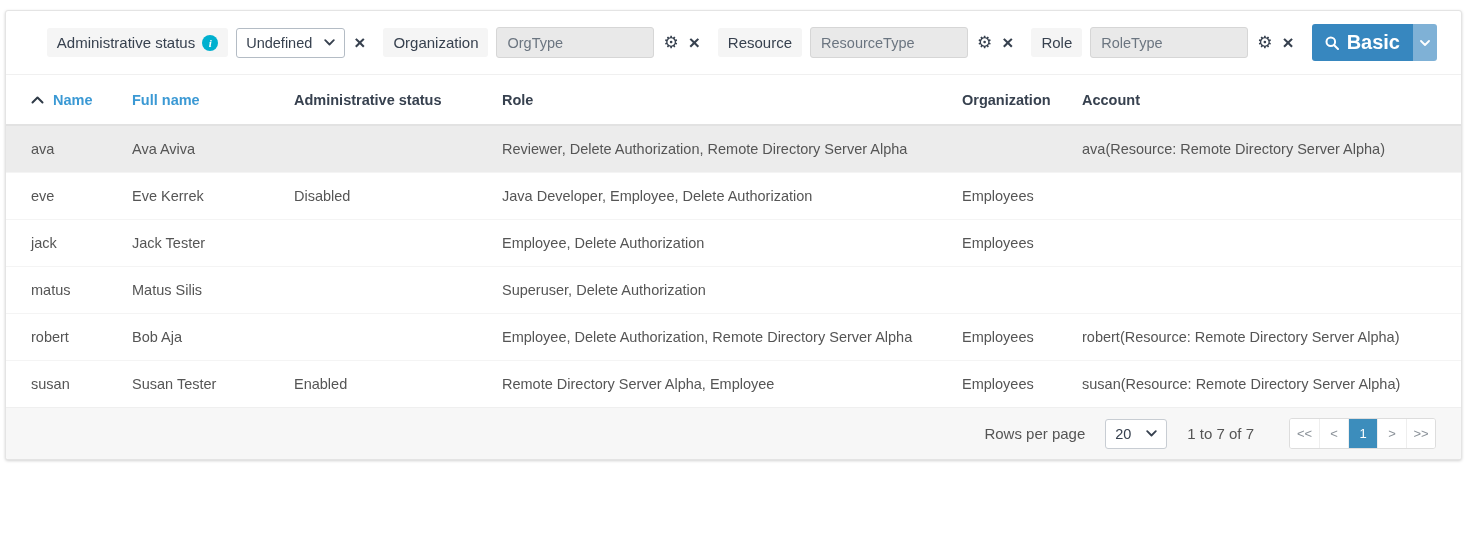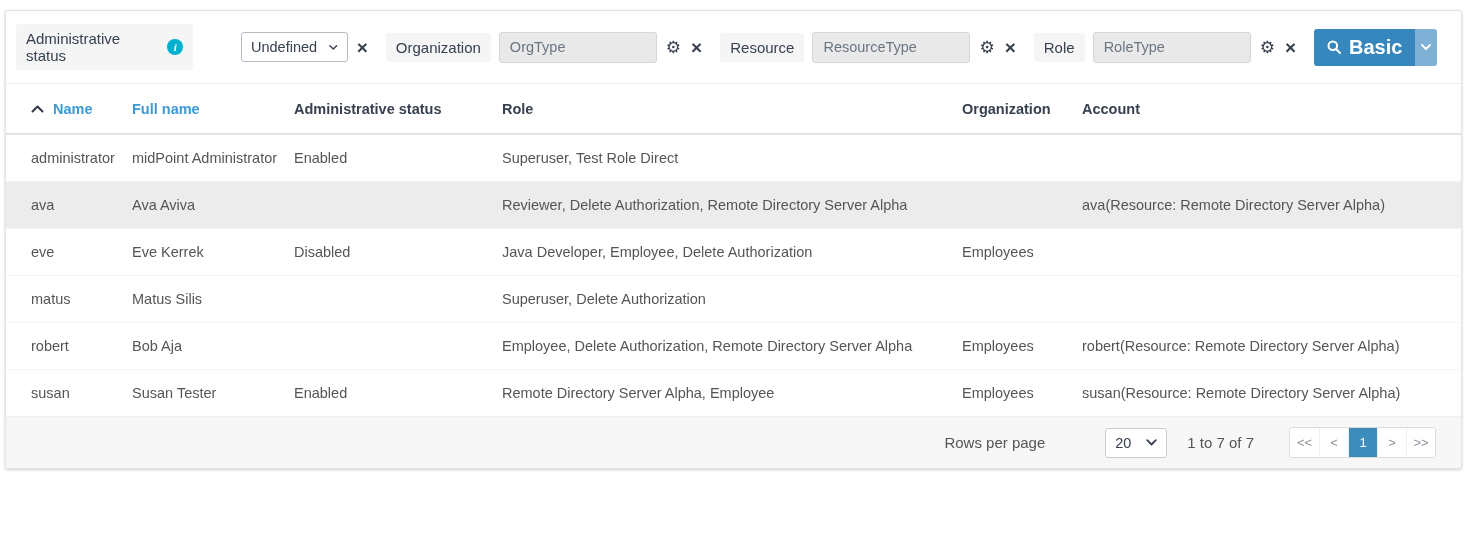--- a/index.html
+++ b/index.html
@@ -14,21 +14,21 @@
     gap:17px; padding:13px 24px 13px 10px; border-bottom:1px solid #f0f0f0; }
   .filter-item { display:flex; align-items:center; gap:8px; }
   .chip { display:flex; align-items:center; gap:7px; background:#f5f5f5;
     border-radius:3px; padding:6px 10px; color:#37414f; font-size:15px; }
   .info-icon { display:inline-flex; align-items:center; justify-content:center;
     width:16px; height:16px; border-radius:50%; background:#00b0cf; color:#fff;
     font-size:11px; font-weight:bold; font-style:italic;
     font-family:"Liberation Serif",serif; cursor:pointer; }
   .select { display:flex; align-items:center; justify-content:space-between;
     gap:12px; background:#fff; border:1px solid #b4bcc5; border-radius:3px;
-    padding:6px 9px; min-width:100px; color:#37414f; font-size:14.5px; cursor:pointer;margin-left:40px; }
+    padding:6px 9px; min-width:100px; color:#37414f; font-size:14.5px; cursor:pointer; }
   .txt-input { background:#e9e9e9; border:1px solid #d6d6d6; border-radius:3px;
     height:31px; width:158px; padding:0 10px; font-size:14.5px; color:#37414f;
     font-family:inherit; }
   .txt-input::placeholder { color:#6b7580; opacity:1; }
   .icon-btn { background:none; border:none; cursor:pointer; color:#37414f;
     display:inline-flex; align-items:center; justify-content:center; padding:0 1px; }
   .gear-glyph { font-size:17px; line-height:1; }
   .close-glyph { font-size:19px; font-weight:bold; line-height:1; }
   .split-btn { display:flex; border-radius:3px; overflow:hidden; cursor:pointer; }
   .split-main { display:flex; align-items:center; gap:8px; background:#3787bf;
@@ -151,41 +151,41 @@
             </span>
           </th>
           <th class="sortable">Full name</th>
           <th>Administrative status</th>
           <th>Role</th>
           <th>Organization</th>
           <th>Account</th>
         </tr>
       </thead>
       <tbody>
-          <tr>
-            <td>administrator</td>
-            <td>midPoint Administrator</td>
-            <td>Enabled</td>
-            <td>Superuser, Test Role Direct</td>
-            <td></td>
-            <td></td>
-          </tr>
           <tr class="selected">
             <td>ava</td>
             <td>Ava Aviva</td>
             <td></td>
             <td>Reviewer, Delete Authorization, Remote Directory Server Alpha</td>
             <td></td>
             <td>ava(Resource: Remote Directory Server Alpha)</td>
           </tr>
           <tr>
             <td>eve</td>
             <td>Eve Kerrek</td>
             <td>Disabled</td>
             <td>Java Developer, Employee, Delete Authorization</td>
+            <td>Employees</td>
+            <td></td>
+          </tr>
+          <tr>
+            <td>jack</td>
+            <td>Jack Tester</td>
+            <td></td>
+            <td>Employee, Delete Authorization</td>
             <td>Employees</td>
             <td></td>
           </tr>
           <tr>
             <td>matus</td>
             <td>Matus Silis</td>
             <td></td>
             <td>Superuser, Delete Authorization</td>
             <td></td>
             <td></td>

